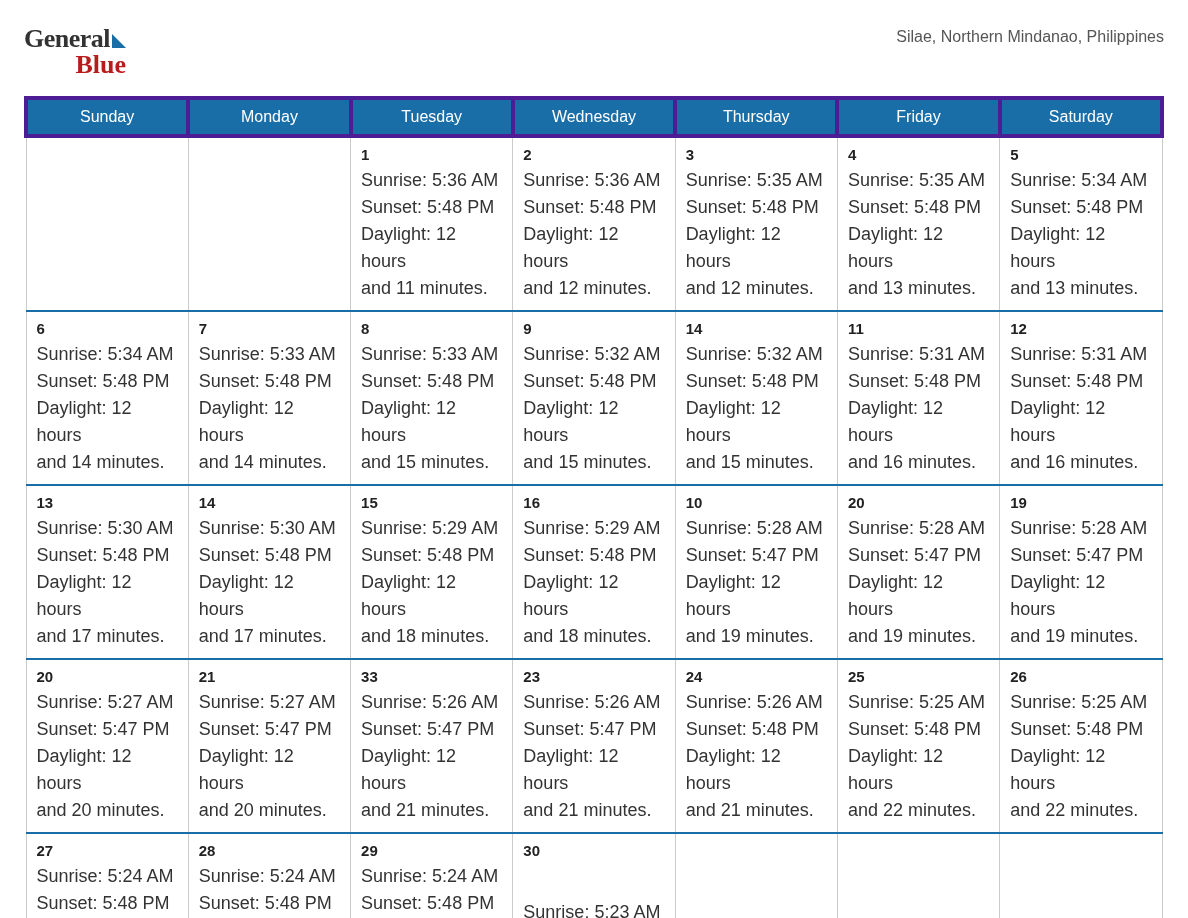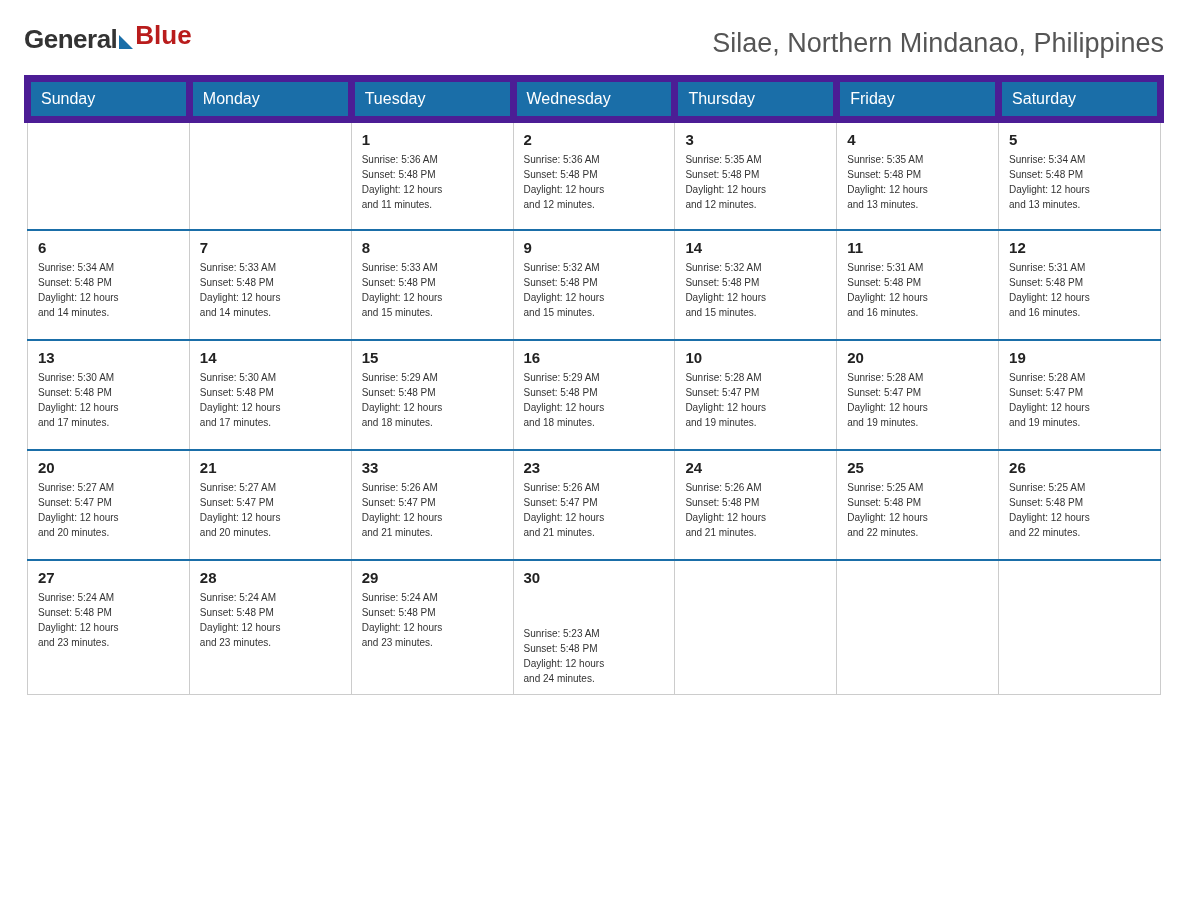--- a/index.html
+++ b/index.html
@@ -11,22 +11,23 @@
       min-height: 918px;
     }
     .header {
       display: flex;
       justify-content: space-between;
       align-items: flex-start;
       margin-bottom: 16px;
     }
     .logo {
       display: flex;
-      flex-direction: row;
-      align-items: flex-start;
+      flex-direction: column;
+      align-items: flex-end;
+      font-family: Liberation Serif, serif;
     }
     .logo-top {
       display: flex;
       align-items: center;
     }
     .logo-general {
       font-size: 26px;
       font-weight: bold;
       color: #333;
       letter-spacing: -0.5px;
@@ -50,55 +51,55 @@
     .title-block {
       text-align: right;
     }
     .month-year {
       font-size: 52px;
       font-weight: normal;
       color: #222;
       line-height: 1.1;
     }
     .location {
-      font-size: 27px;
+      font-size: 16px;
       color: #555;
       margin-top: 4px;
     }
     table {
       width: 100%;
       border-collapse: collapse;
       table-layout: fixed;
     }
     thead tr th {
       background-color: #1a6ea8;
       color: #fff;
       font-size: 16px;
       font-weight: normal;
       padding: 8px 10px;
-      text-align: left;
-      border: 7px solid #4c1d95;
+      text-align: center;
+      border: 4px solid #4c1d95;
     }
     tbody tr td {
       vertical-align: top;
       padding: 8px 10px;
       border: 1px solid #ccc;
       font-size: 13px;
       color: #333;
       height: 110px;
     }
     tbody tr td .day-number {
       font-size: 15px;
       font-weight: bold;
       color: #222;
       display: block;
       margin-bottom: 4px;
     }
     tbody tr td .day-info {
-      font-size: 10px;
+      font-size: 18px;
       color: #333;
       line-height: 1.5;
     }
     tbody tr td.empty {
       background: #fff;
     }
     tbody tr {
       border-bottom: 2px solid #1a6ea8;
     }
     tbody tr:last-child {

